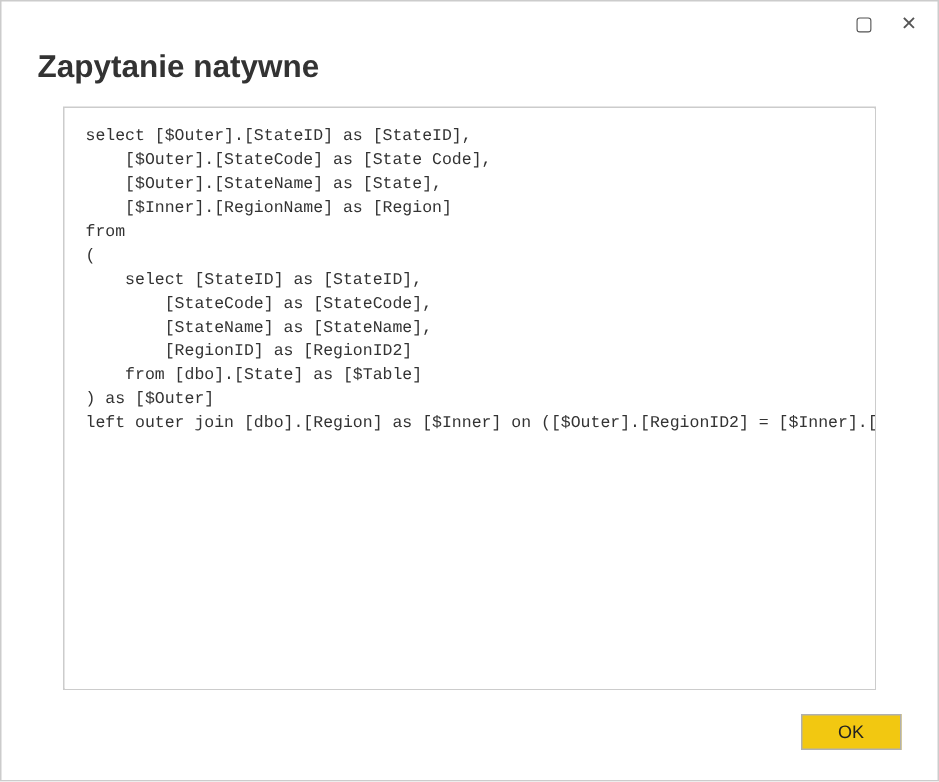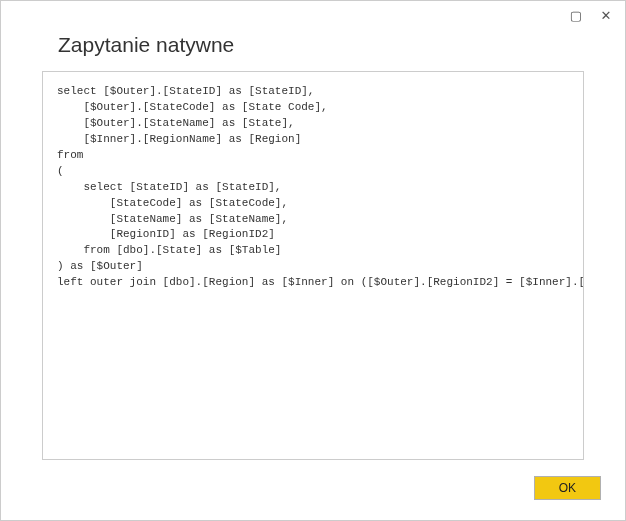--- a/index.html
+++ b/index.html
@@ -35,24 +35,23 @@
       height: 22px;
       display: flex;
       align-items: center;
       justify-content: center;
       color: #555555;
       font-size: 13px;
       cursor: pointer;
     }
     .dialog-title {
       font-size: 21px;
-      font-weight: 400;
+      font-weight: 700;
       color: #333333;
       padding: 4px 24px 14px 24px;
-      margin-left: 33px;
     }
     .content-box {
       margin: 0 41px;
       border: 1px solid #cccccc;
       flex: 1;
       padding: 12px 14px;
       overflow: auto;
       background: #ffffff;
     }
     .query-text {

